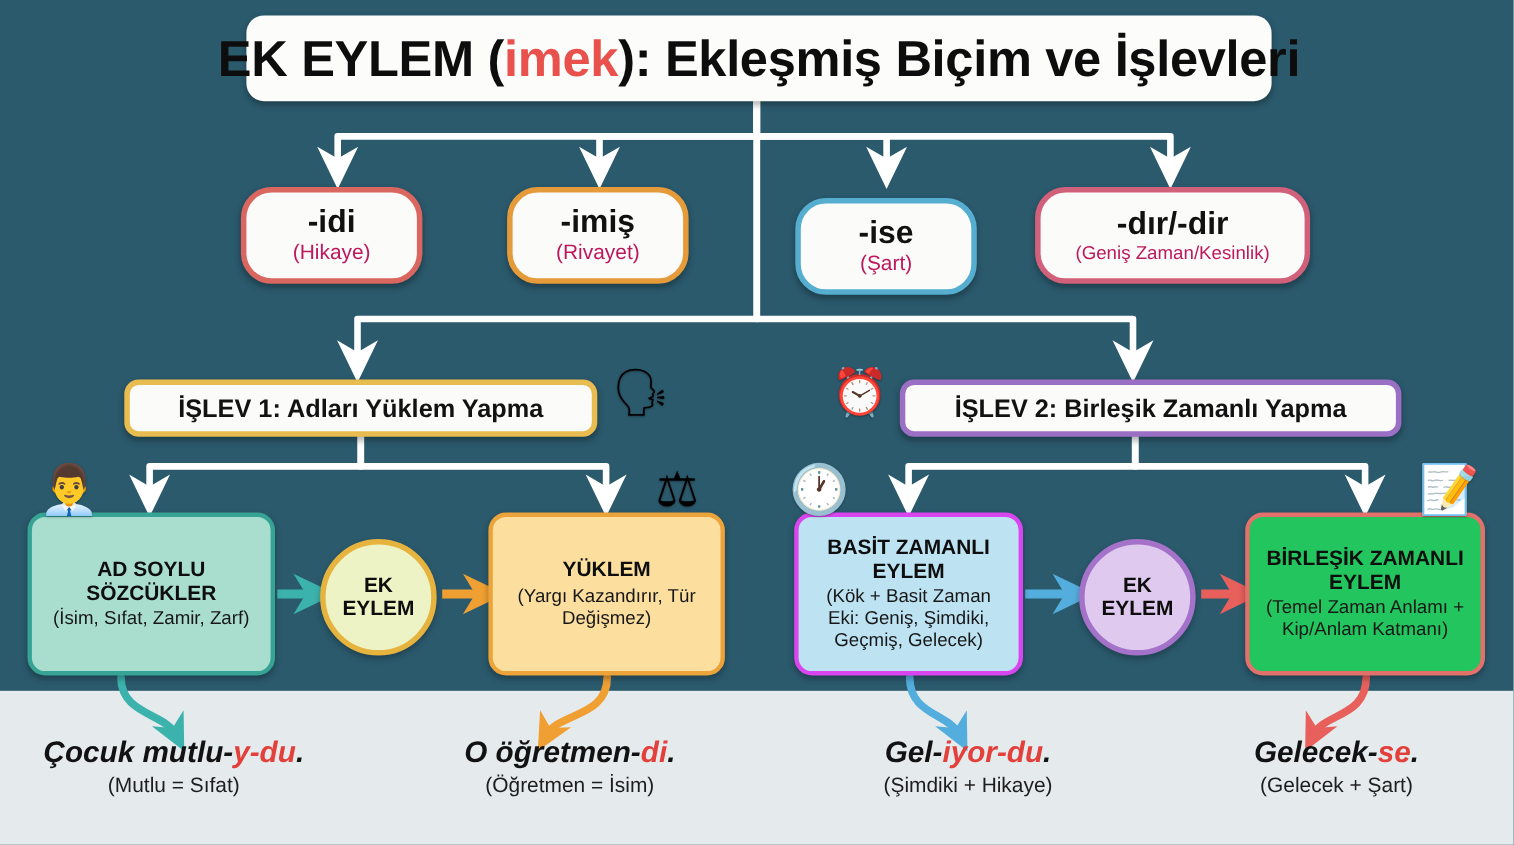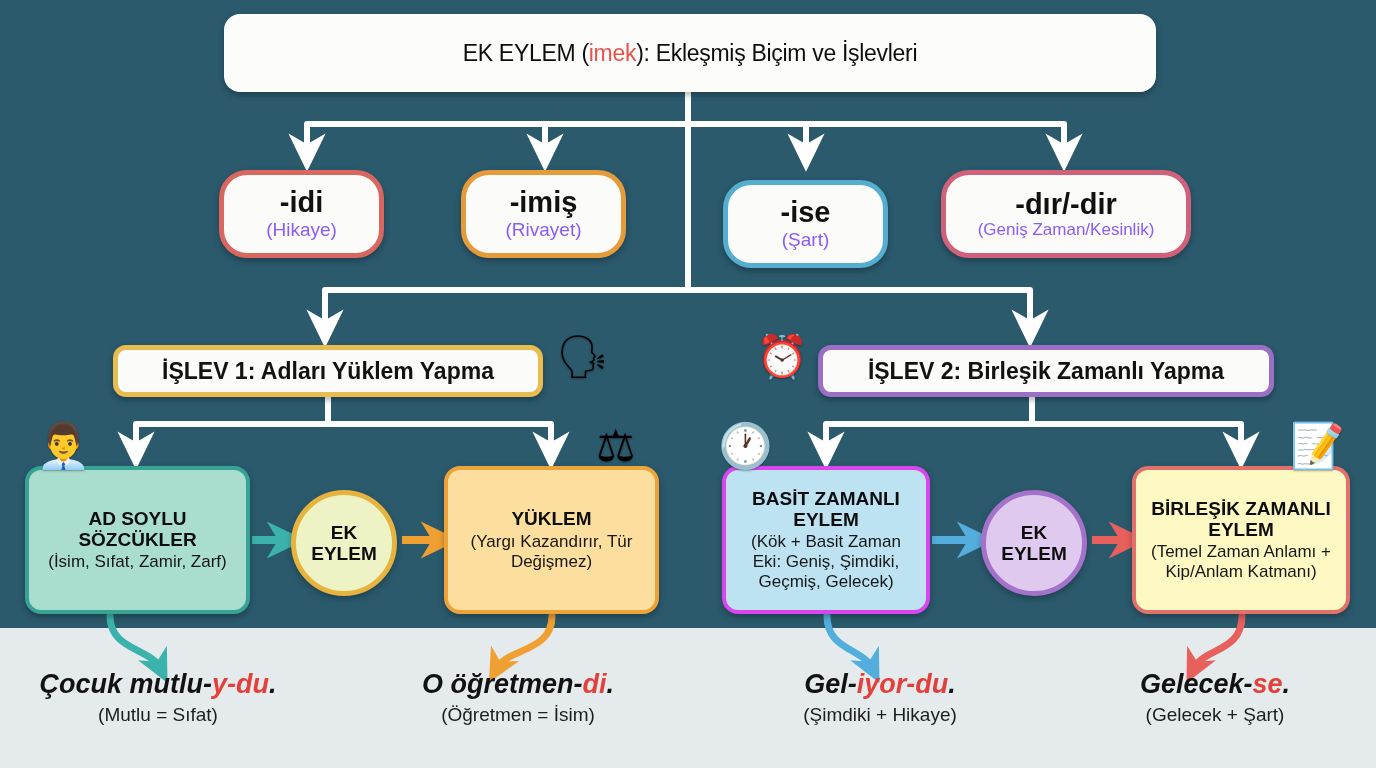--- a/index.html
+++ b/index.html
@@ -40,33 +40,33 @@
   }
 
   
   #title-box {
     left: 224px; top: 14px;
     width: 932px; height: 78px;
     border-radius: 16px;
     background: #fcfcfb;
   }
   #title-text {
-    font-size: 23px; font-weight: normal; color: #0d0d0d;
+    font-size: 46px; font-weight: bold; color: #0d0d0d;
     letter-spacing: -0.3px; white-space: nowrap;
   }
   #title-text .accent { color: #e8514c; }
 
   
   .suffix {
     width: 165px; height: 88px;
     border-radius: 28px;
     padding: 4px 6px;
   }
   .suffix .main { font-size: 29px; font-weight: bold; color: #111; line-height: 1.05; }
-  .suffix .sub  { font-size: 19px; color: #8b5cf6; line-height: 1.15; margin-top: 1px; }
+  .suffix .sub  { font-size: 19px; color: #be185d; line-height: 1.15; margin-top: 1px; }
   #suffix-idi { left: 219px; top: 170px; border: 5px solid #d9665f; }
   #suffix-imis{ left: 461px; top: 170px; border: 5px solid #e59b3a; }
   #suffix-ise { left: 723px; top: 180px; border: 5px solid #55aed0; }
   #suffix-dir { left: 941px; top: 170px; width: 250px; border: 5px solid #d1607a; }
   #suffix-dir .sub { font-size: 17px; }
 
   
   .islev {
     height: 52px;
     border-radius: 13px;
@@ -91,21 +91,21 @@
   #box-yuklem {
     left: 444px; top: 466px; width: 215px; height: 148px;
     background: #fcdf9e; border: 4px solid #eca43a;
   }
   #box-basit {
     left: 722px; top: 466px; width: 208px; height: 148px;
     background: #bde3f3; border: 4px solid #d946ef;
   }
   #box-birlesik {
     left: 1132px; top: 466px; width: 218px; height: 148px;
-    background: #fef9c3; border: 4px solid #e2716b;
+    background: #22c55e; border: 4px solid #e2716b;
   }
 
   
   .circle {
     position: absolute;
     border-radius: 50%;
     display: flex; flex-direction: column;
     align-items: center; justify-content: center;
     font-size: 19px; font-weight: bold; color: #0d0d0d;
     line-height: 1.12; text-align: center;

